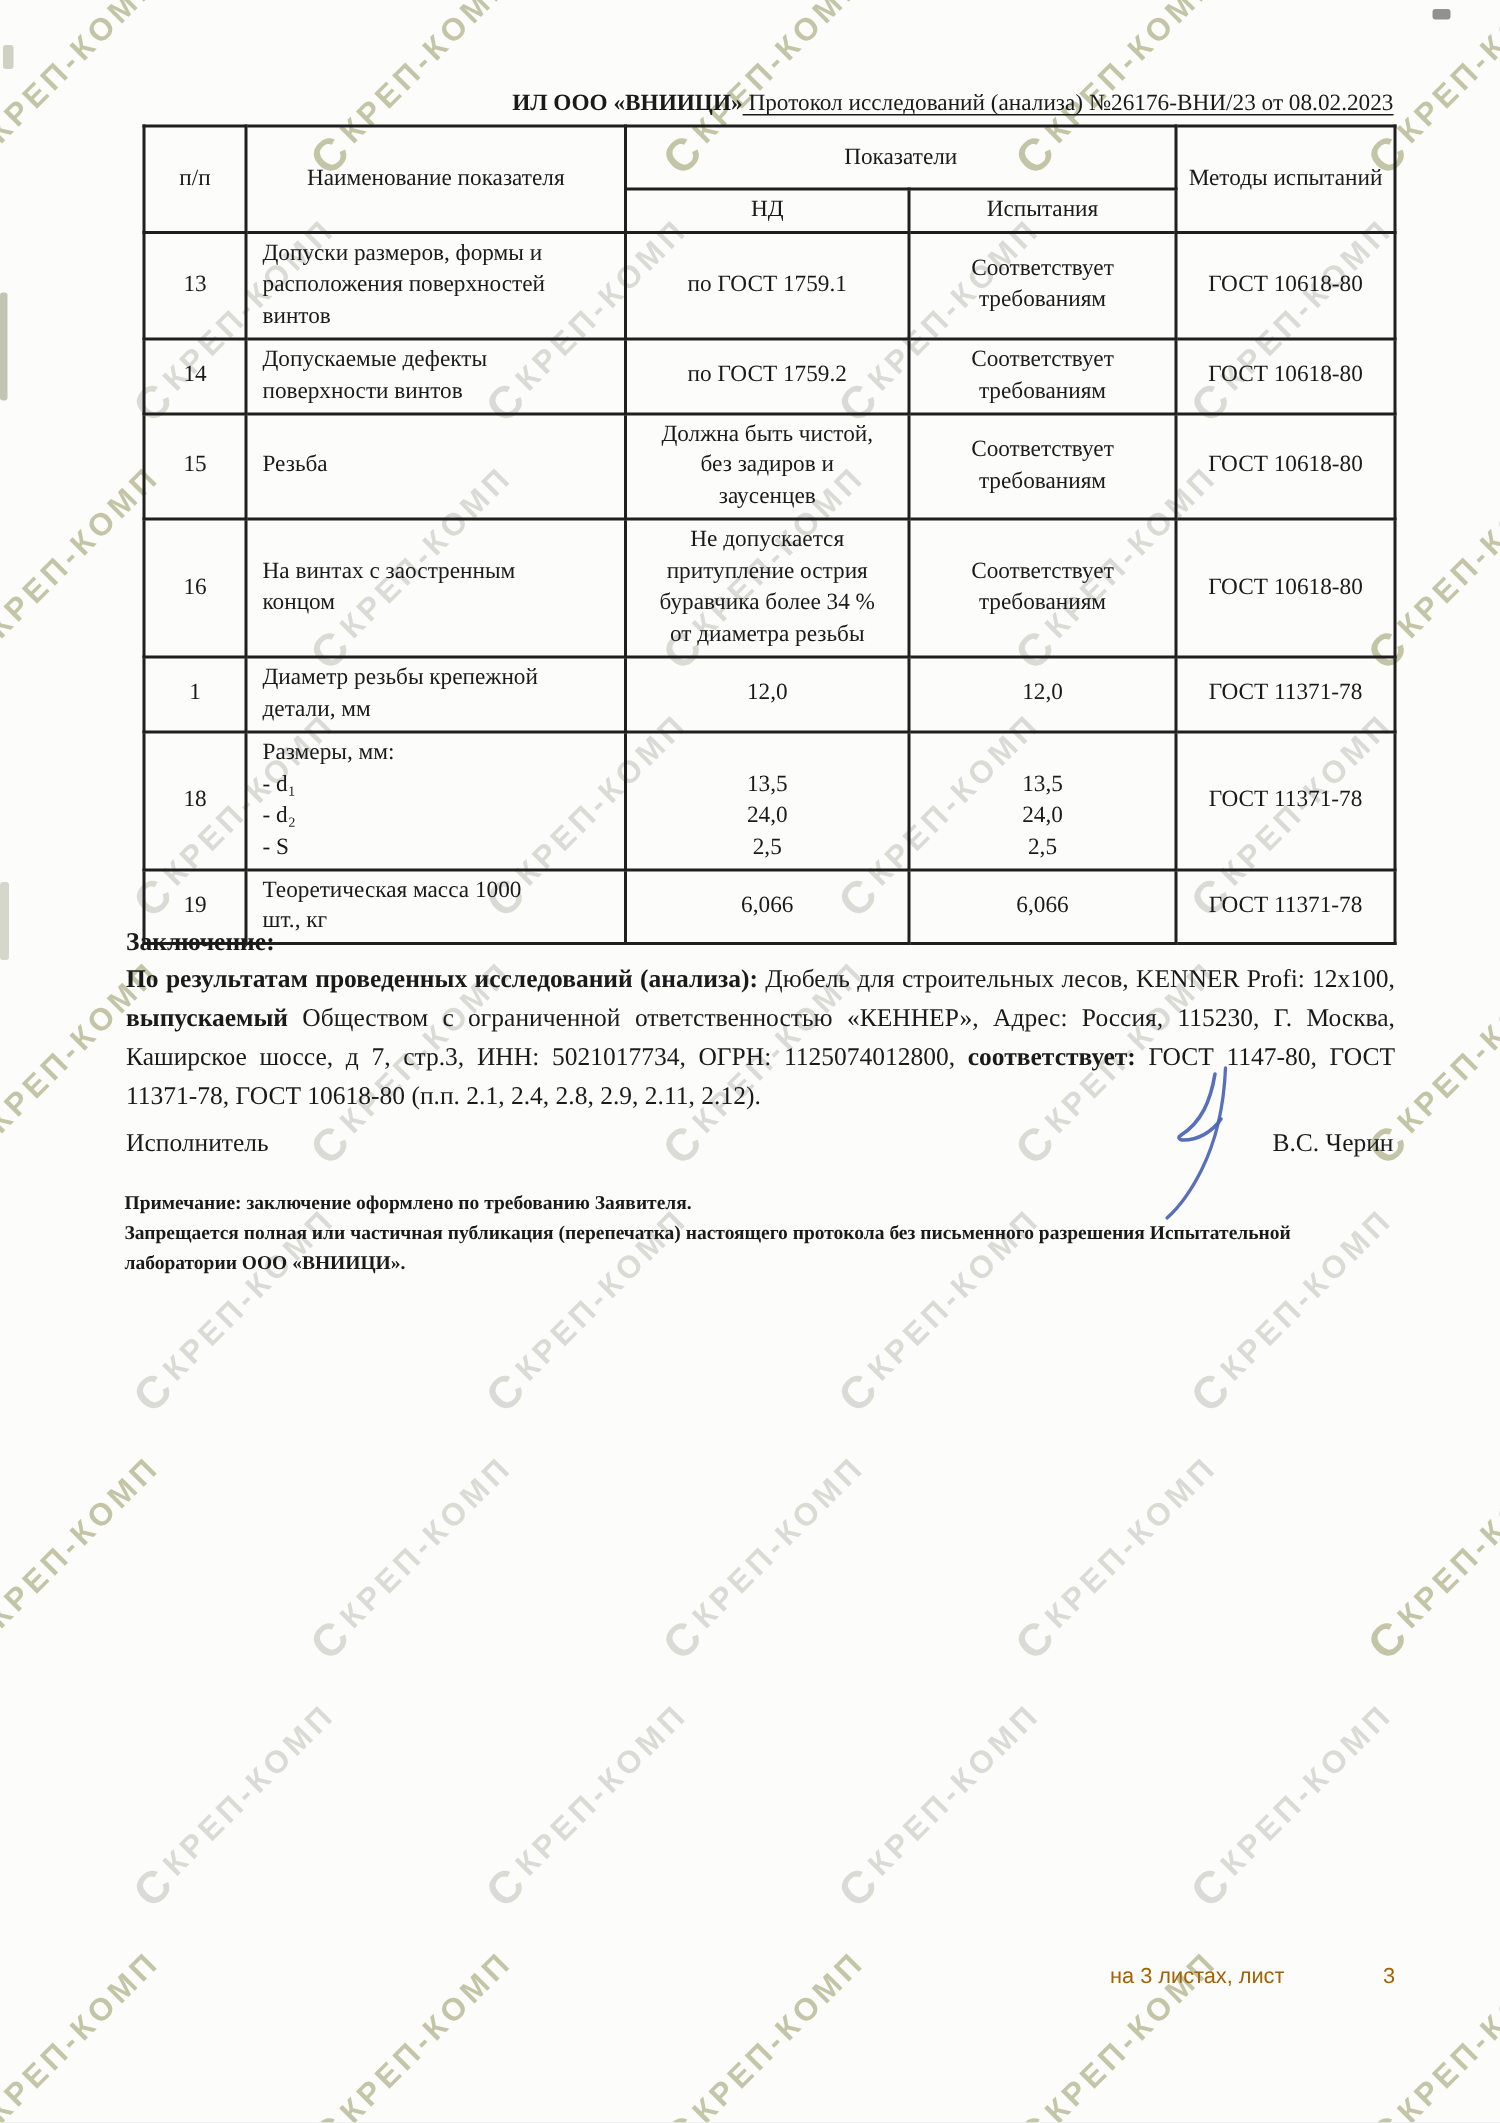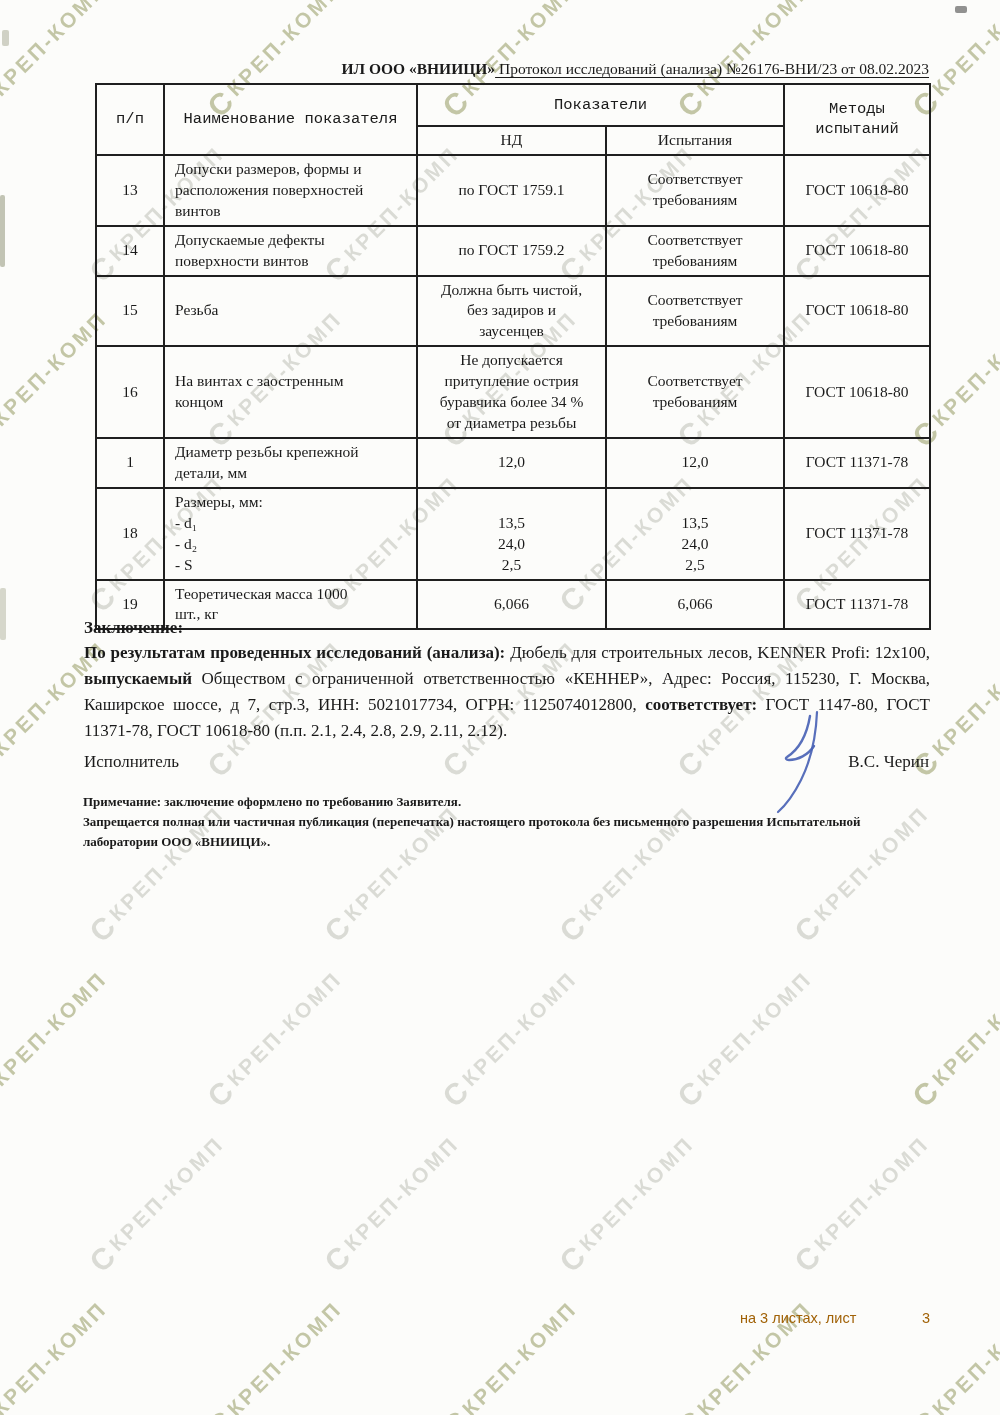--- a/index.html
+++ b/index.html
@@ -43,21 +43,21 @@
     position: absolute; top: 83px; left: 95px; width: 834px;
     border-collapse: collapse; table-layout: fixed;
     font-size: 15.5px; line-height: 1.35;
   }
   .results-table th, .results-table td {
     border: 2px solid #1f1f1f;
     text-align: center; vertical-align: middle;
     font-weight: normal;
     padding: 3px 6px;
   }
-  .results-table thead tr:nth-child(1) { height: 42px; font-family: Liberation Mono, monospace; }
+  .results-table thead tr:nth-child(1) { height: 42px; }
   .results-table thead tr:nth-child(2) { height: 28px; margin-top: 20px; }
   .results-table tbody tr:nth-child(1) { height: 65px; }
   .results-table tbody tr:nth-child(2) { height: 47px; }
   .results-table tbody tr:nth-child(3) { height: 65px; }
   .results-table tbody tr:nth-child(4) { height: 85px; }
   .results-table tbody tr:nth-child(5) { height: 47px; }
   .results-table tbody tr:nth-child(6) { height: 90px; }
   .results-table tbody tr:nth-child(7) { height: 46px; }
   .results-table td.cell-name { text-align: left; padding-left: 10px; }
   .multi { white-space: pre-line; }

